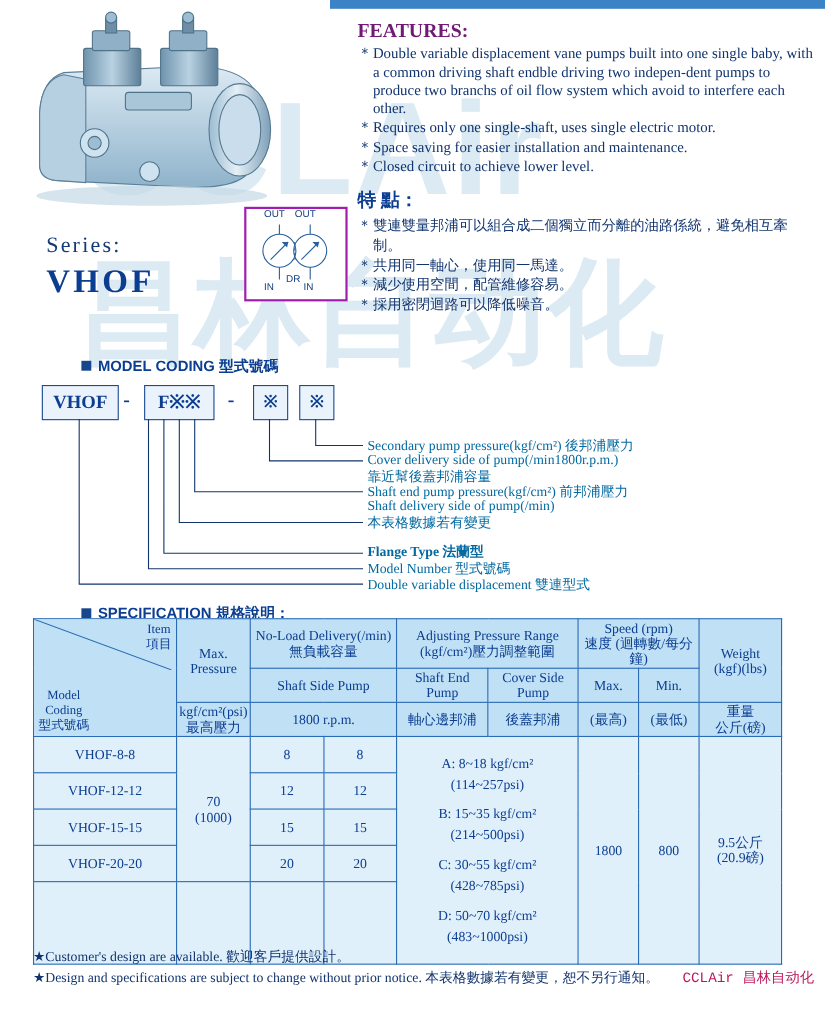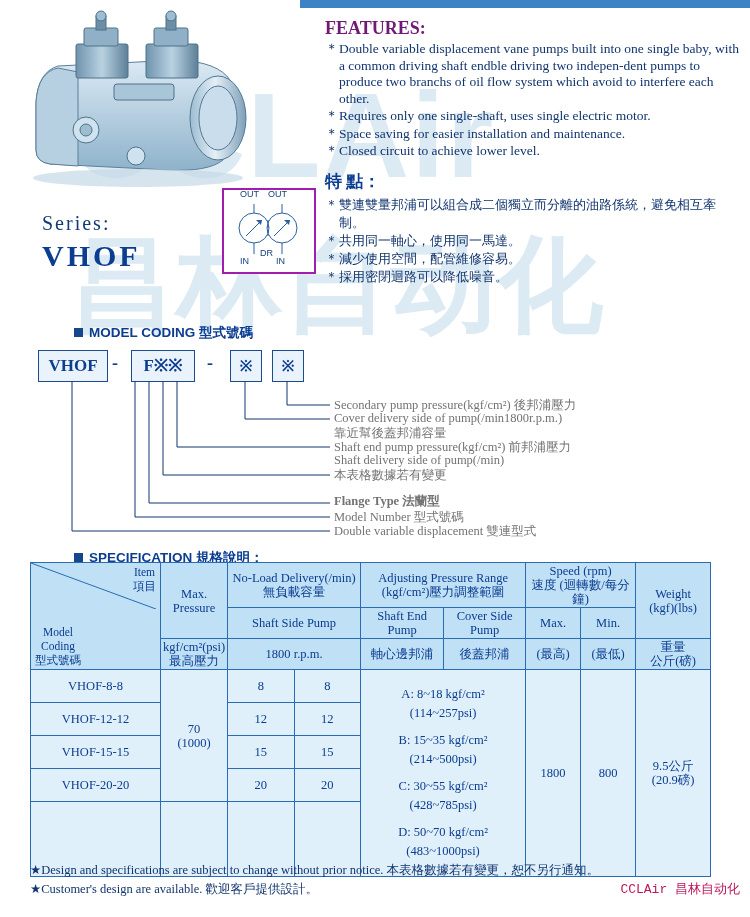--- a/index.html
+++ b/index.html
@@ -86,21 +86,21 @@
   }
   .cb1{left:8px;top:5px;width:68px;height:30px;line-height:30px;font-size:17px;}
   .cb2{left:101px;top:5px;width:62px;height:30px;line-height:30px;font-size:17px;}
   .cb3{left:200px;top:5px;width:30px;height:30px;line-height:30px;font-size:15px;}
   .cb4{left:242px;top:5px;width:30px;height:30px;line-height:30px;font-size:15px;}
   .dash{position:absolute;font-size:18px;font-weight:bold;color:#0b3d91;}
   .d1{left:82px;top:8px;}
   .d2{left:177px;top:8px;}
   .leader-lines{position:absolute;left:0;top:0;width:700px;height:215px;}
   .mc-txt{
-    position:absolute;font-size:12.5px;color:#737373;white-space:nowrap;
+    position:absolute;font-size:12.5px;color:#0369a1;white-space:nowrap;
     font-family:"Liberation Serif", serif;
   }
   
   .spec-area{position:absolute;left:30px;top:548px;z-index:3;}
   table.spec{
     border-collapse:collapse;
     margin-top:14px;
     background:#dff0fb;
   }
   table.spec td{
@@ -361,16 +361,16 @@
     <td style="height:72px;"></td>
     <td></td>
     <td></td>
     <td></td>
   </tr>
 </tbody>
     </table>
 </div>
 
 <div class="footer">
+  <div class="foot-line"><span class="star">★</span><span>Customer's design are available.  歡迎客戶提供設計。</span></div>
   <div class="foot-line"><span class="star">★</span><span>Design and specifications are subject to change without prior notice. 本表格數據若有變更，恕不另行通知。</span></div>
-  <div class="foot-line"><span class="star">★</span><span>Customer's design are available.  歡迎客戶提供設計。</span></div>
 </div>
 <div class="brand">CCLAir 昌林自动化</div>
 
 </body></html>

